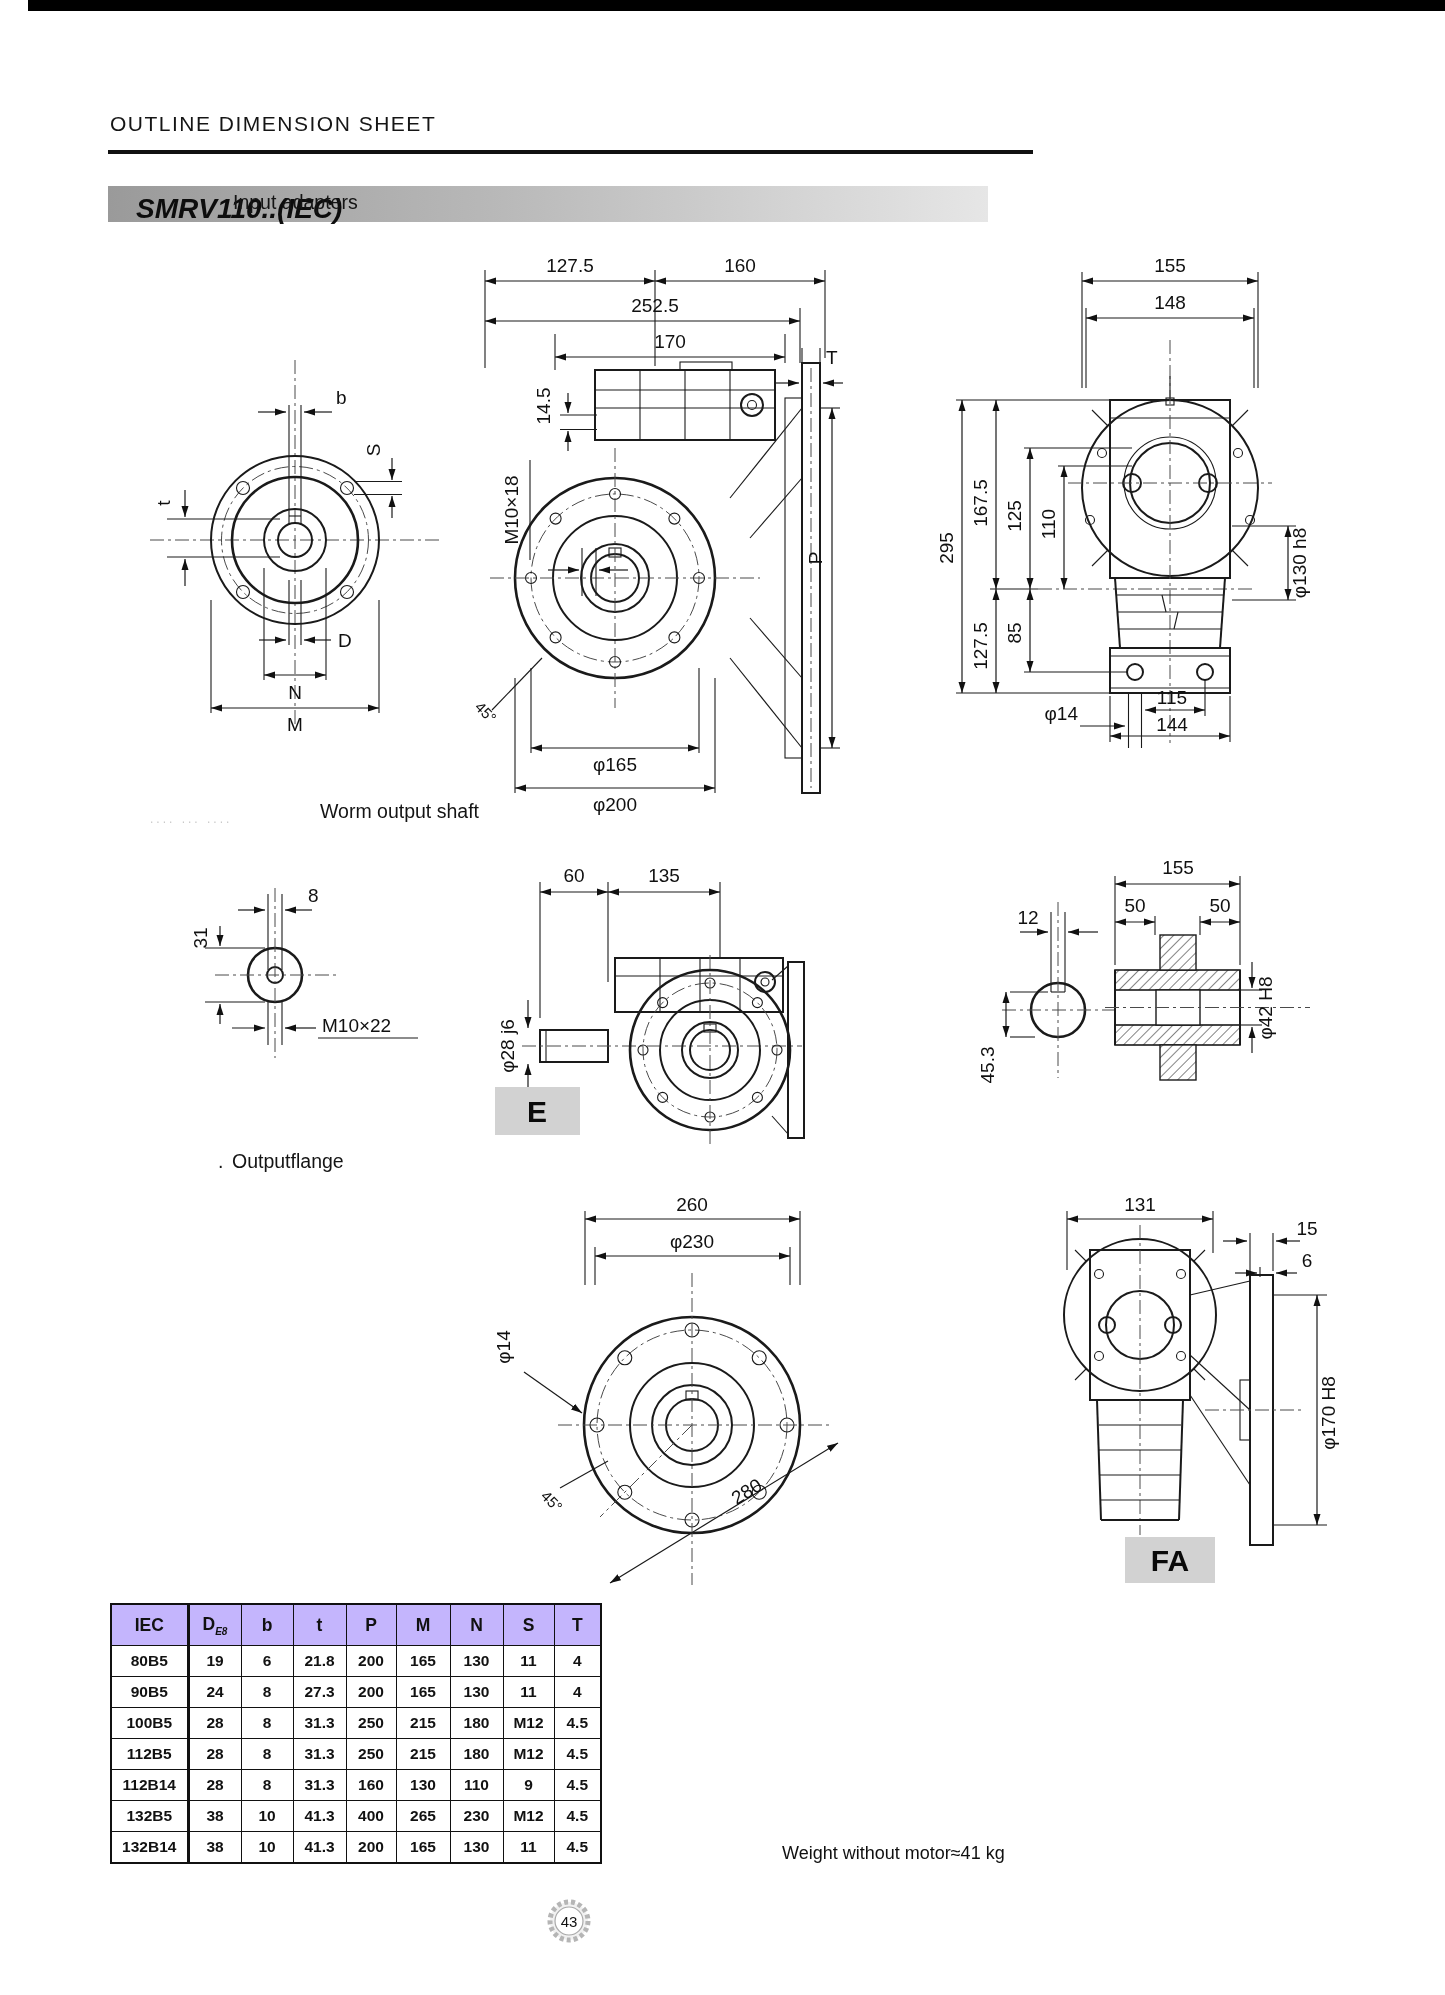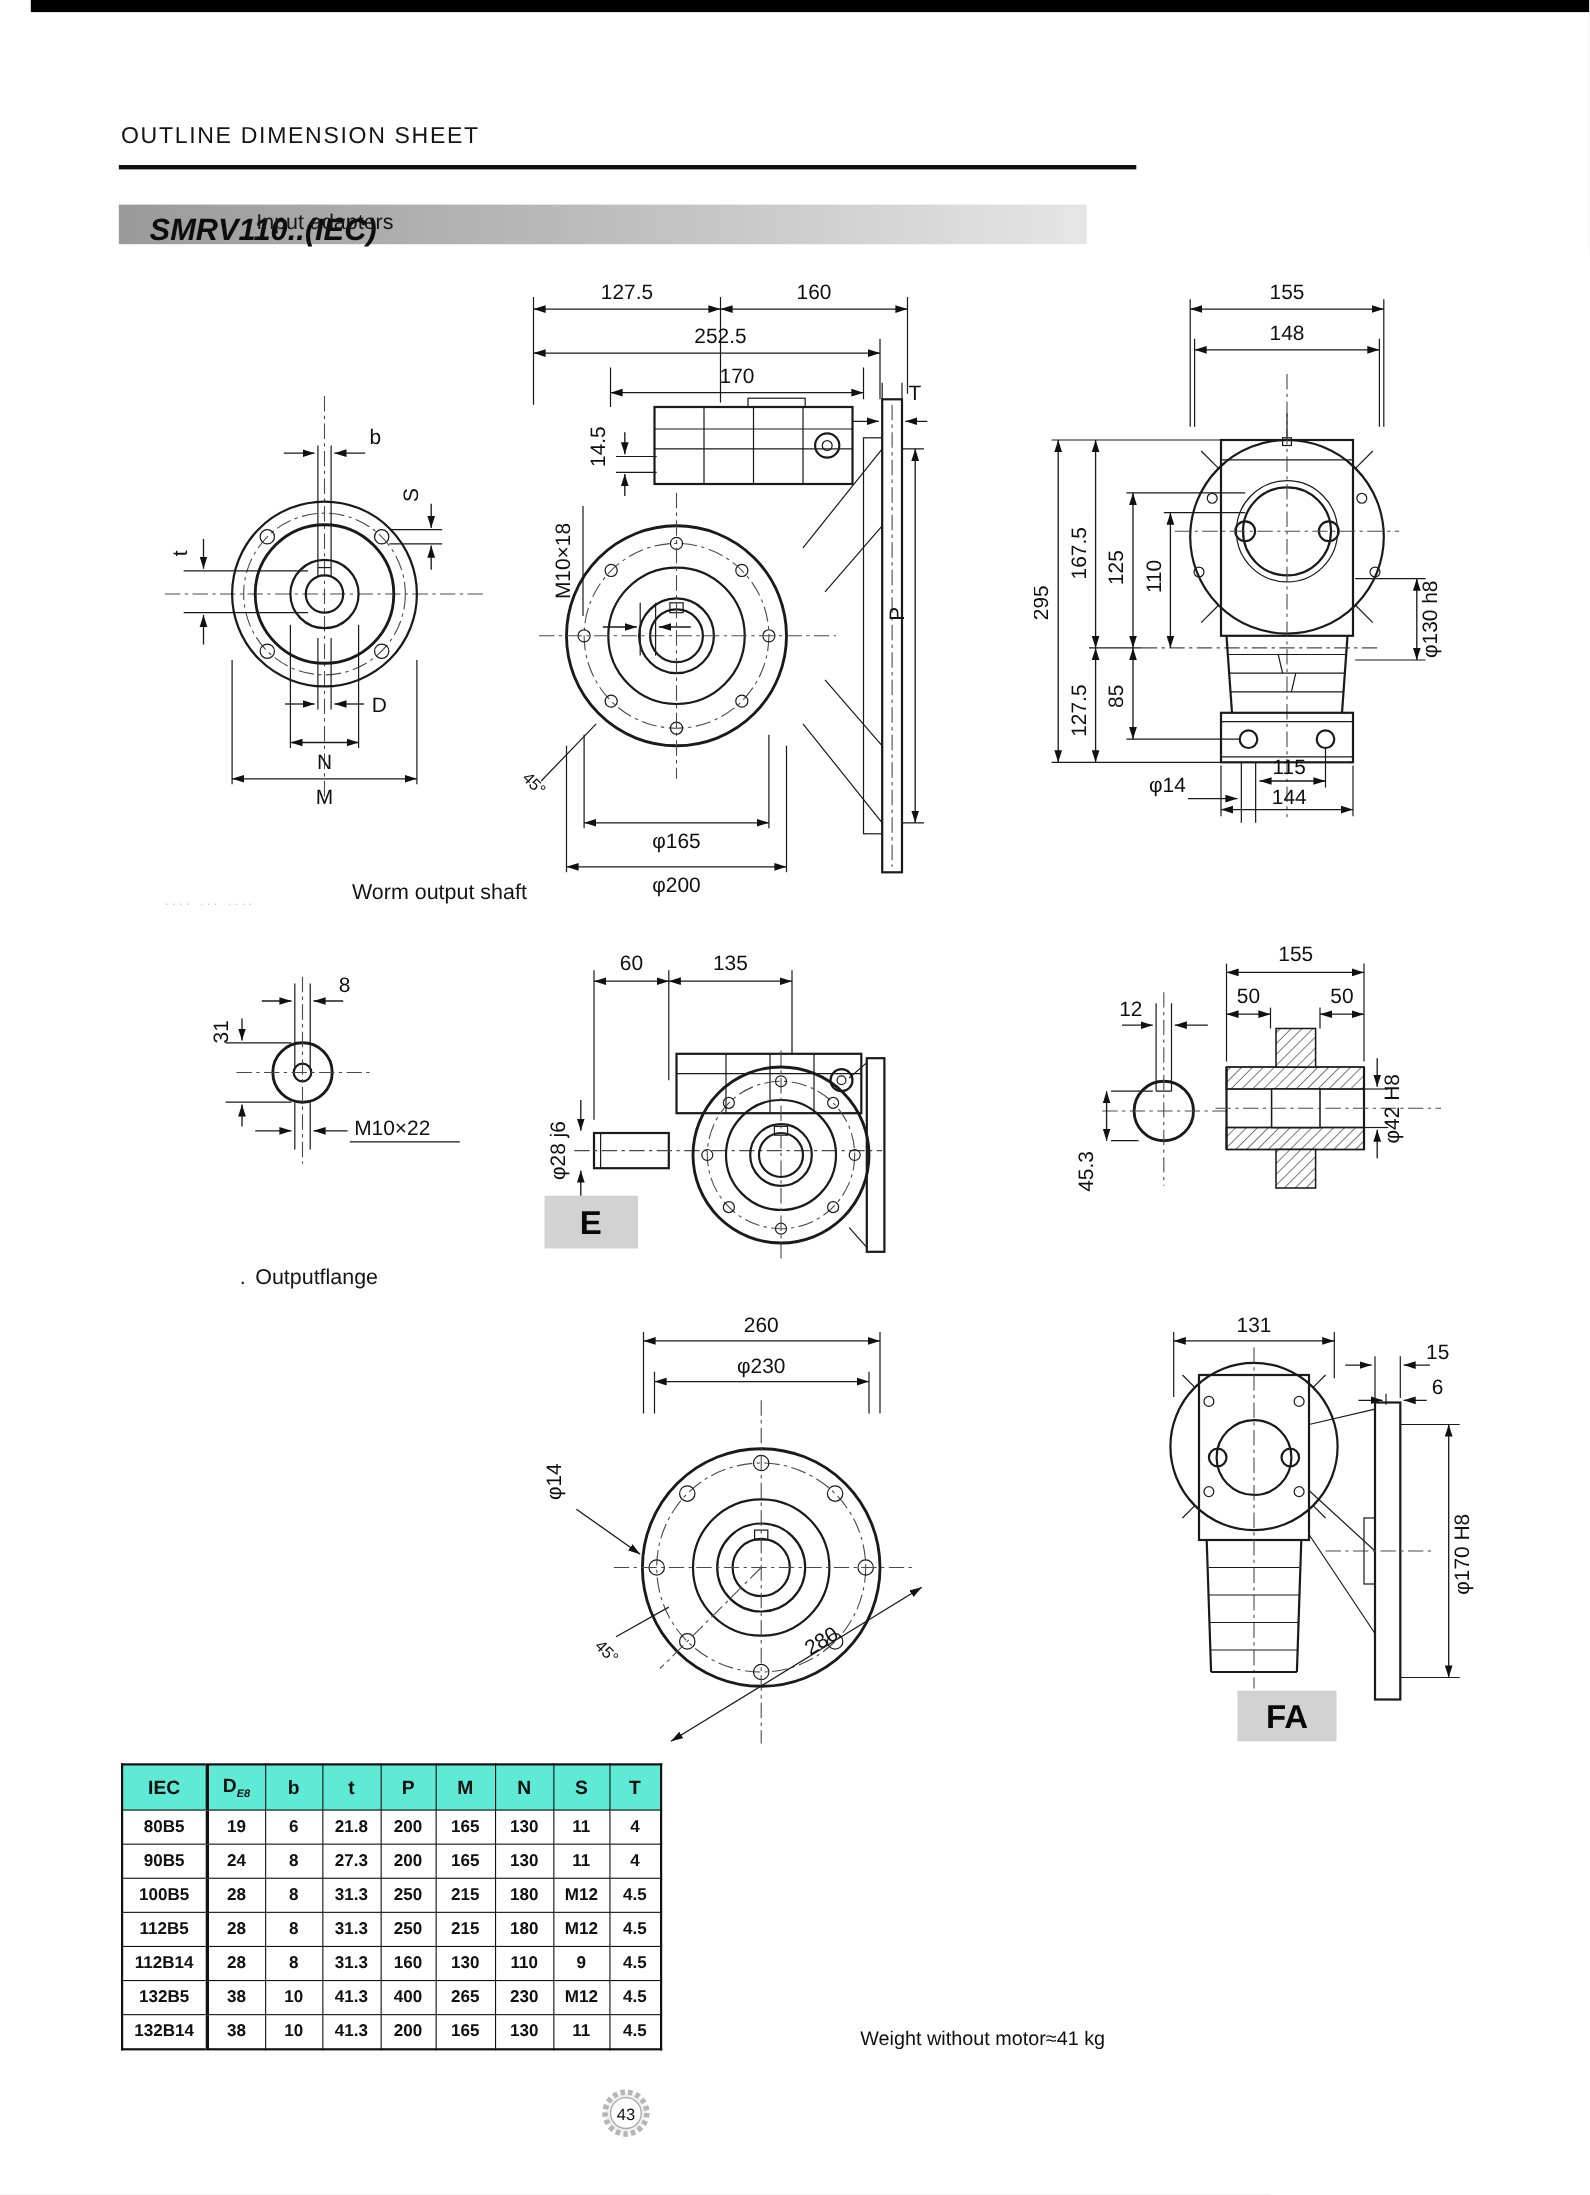--- a/index.html
+++ b/index.html
@@ -18,21 +18,21 @@
   .o2{fill:none;stroke:#1a1a1a;stroke-width:2.6;}
   .t{fill:none;stroke:#1a1a1a;stroke-width:1.1;}
   .cl{fill:none;stroke:#4a4a4a;stroke-width:1;stroke-dasharray:14 4 3 4;}
   .dim{fill:none;stroke:#1a1a1a;stroke-width:1.2;}
   text.d{font-family:"Liberation Sans",sans-serif;font-size:19px;fill:#101010;}
   text.big{font-family:"Liberation Sans",sans-serif;font-size:30px;font-weight:bold;fill:#0a0a0a;}
   .labelbox{fill:#d2d2d2;stroke:none;}
   table.spec{position:absolute;left:110px;top:1603px;border-collapse:collapse;table-layout:fixed;
         width:492px;font-family:"Liberation Sans",sans-serif;}
   table.spec th,table.spec td{border:1.6px solid #111;text-align:center;padding:0;}
-  table.spec th{height:40px;background:#5eead4;font-size:17.5px;font-weight:bold;}
+  table.spec th{height:40px;background:#c4b5fd;font-size:17.5px;font-weight:bold;}
   table.spec td{height:30px;font-size:15.5px;font-weight:bold;background:#fff;}
   table.spec th:first-child,table.spec td:first-child{border-right:3.2px solid #111;}
   table.spec{border:2.5px solid #111;}
   table.spec sub{font-size:10px;font-style:italic;}
   .weight{position:absolute;left:782px;top:1843px;font-size:18px;color:#101010;}
   .pagebadge{position:absolute;left:546px;top:1898px;}
 </style>
 </head>
 <body>
 

